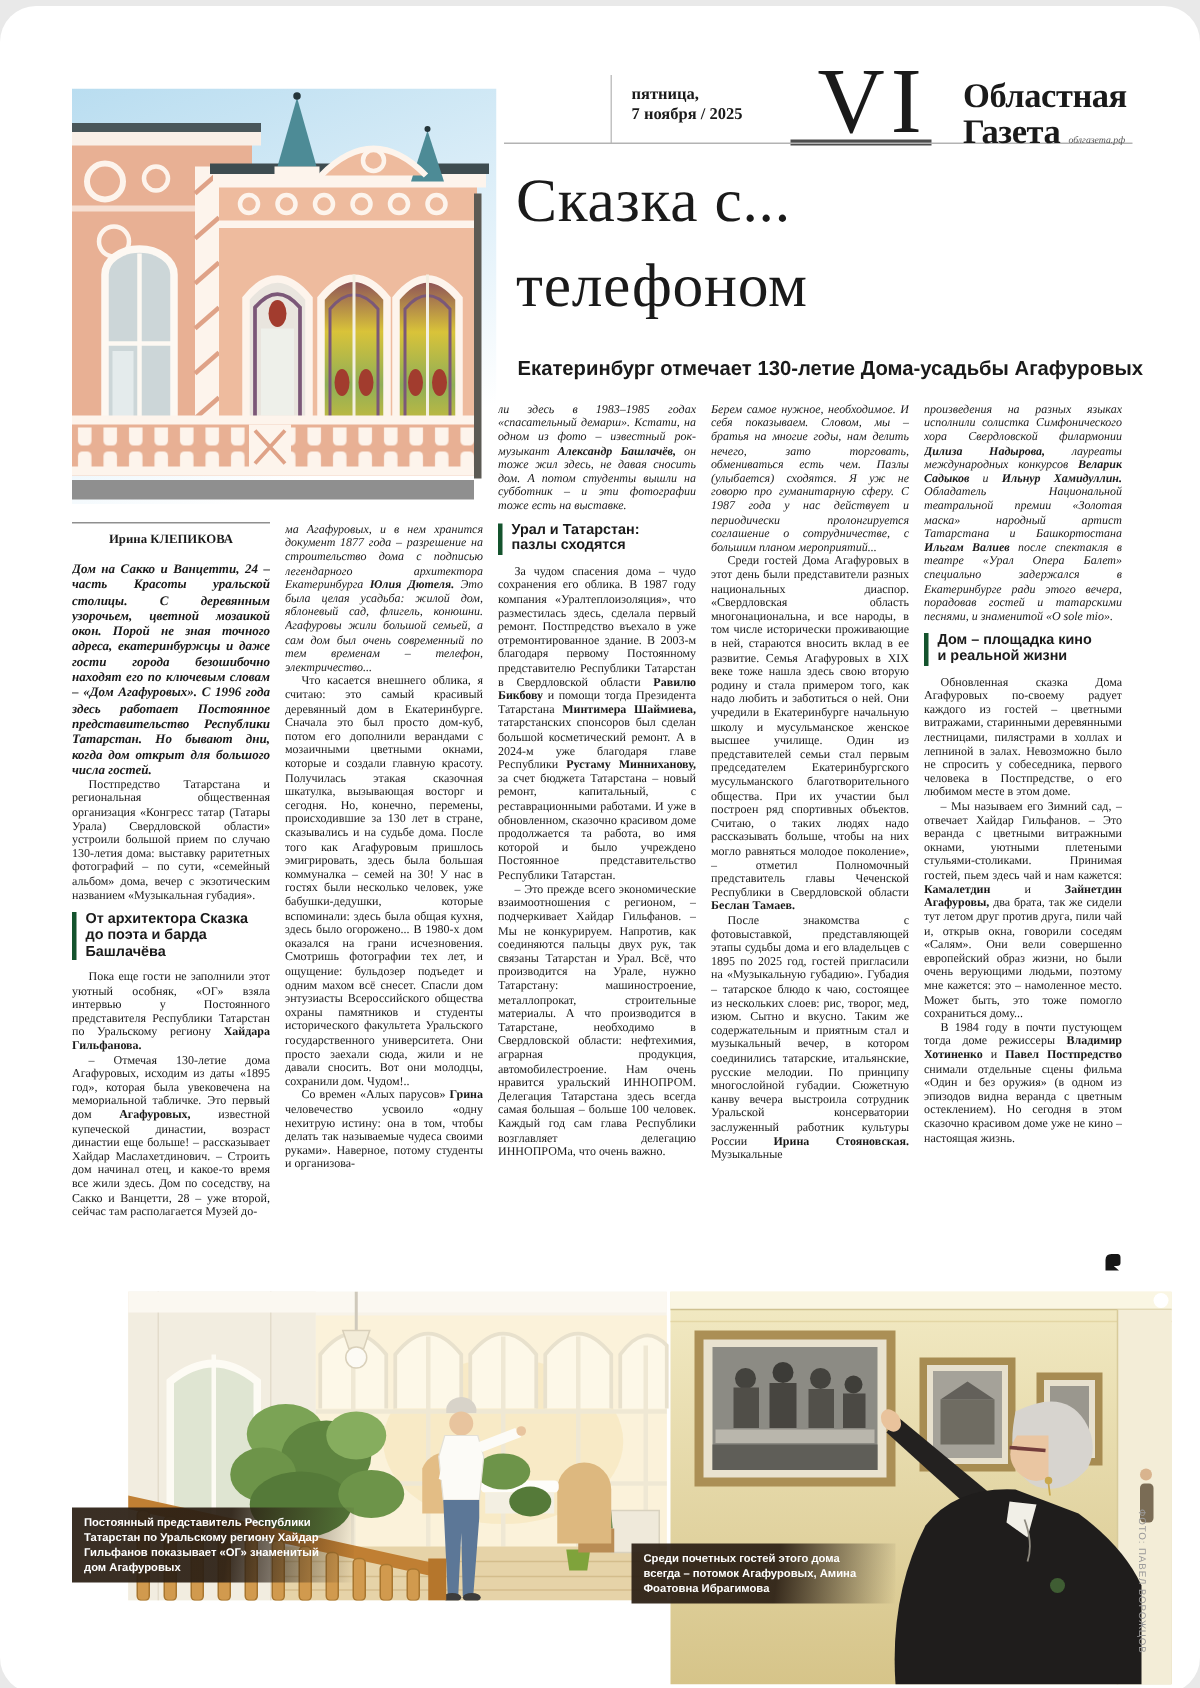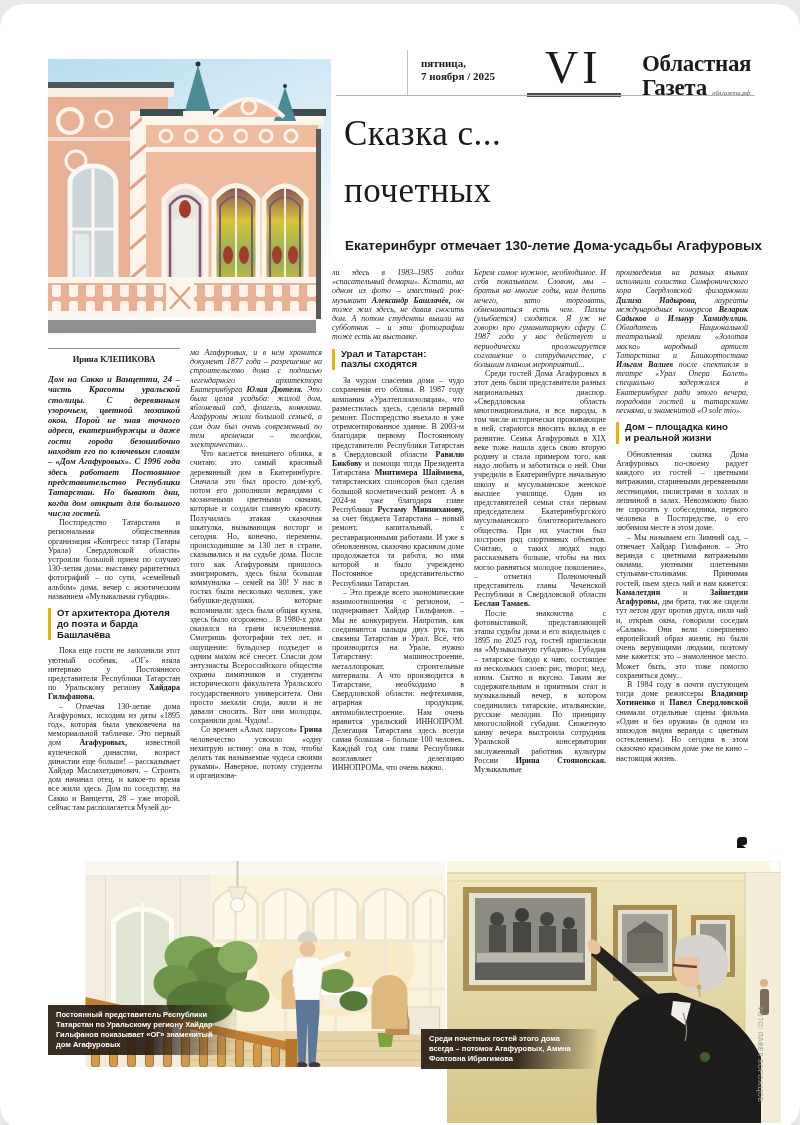--- a/index.html
+++ b/index.html
@@ -3,28 +3,28 @@
 <meta charset="utf-8">
 <style>
   html,body{margin:0;padding:0;background:#e9e9e9;}
   .page{position:relative;width:800px;height:1125px;background:#ffffff;margin:4px auto;
         font-family:"Liberation Serif","DejaVu Serif",serif;color:#1a1a1a;overflow:hidden;border-radius:24px;}
   .abs{position:absolute;}
 
   
   .mh-divider{left:407px;top:46px;width:1px;height:46px;background:#c2c2c2;}
   .mh-date{left:421px;top:53px;font-weight:700;font-size:11px;line-height:13px;}
-  .mh-page{left:545px;top:40px;font-size:46px;line-height:48px;letter-spacing:4px;}
+  .mh-page{left:545px;top:40px;font-size:62px;line-height:48px;letter-spacing:4px;}
   .mh-bar{left:527px;top:89px;width:94px;height:4px;background:#4d4d4d;}
   .mh-rule{left:336px;top:91px;width:419px;height:1px;background:#b3b3b3;}
   .mh-title{left:642px;top:48px;font-weight:700;font-size:23px;line-height:24px;letter-spacing:-0.3px;}
   .mh-site{font-weight:400;font-style:italic;font-size:6.5px;color:#555;letter-spacing:0;}
 
   
-  .headline{left:344px;top:101px;font-size:35px;line-height:57px;letter-spacing:0.5px;}
+  .headline{left:344px;top:101px;font-size:41px;line-height:57px;letter-spacing:0.5px;}
   .subtitle{left:345px;top:234px;font-family:"Liberation Sans","DejaVu Sans",sans-serif;
             font-weight:700;font-size:13.5px;line-height:16px;}
 
   
   .photo-house{left:48px;top:55px;width:283px;height:277px;}
   .photo-veranda{left:48px;top:857px;width:434px;height:206px;}
   .photo-gallery{left:421px;top:857px;width:386px;height:262px;}
   .photo-house svg,.photo-veranda svg,.photo-gallery svg{display:block;width:100%;height:100%;}
 
   
@@ -33,21 +33,21 @@
   #col2{left:190px;top:344px;height:513px;}
   #col3{left:332px;top:264px;height:582px;}
   #col4{left:474px;top:264px;height:582px;}
   #col5{left:616px;top:264px;height:582px;}
   .col p{margin:0;text-indent:11px;}
   .col p.ni{text-indent:0;font-style:italic;}
   .byline{font-weight:700;font-size:8.5px;line-height:11px;border-top:1px solid #8f8f8f;
           padding-top:5px;margin-bottom:9px;text-align:center;}
   .lede{font-weight:700;font-size:8.7px;line-height:10.3px;margin-bottom:3px;}
   .subhead{font-family:"Liberation Sans","DejaVu Sans",sans-serif;font-weight:700;
-           font-size:9.6px;line-height:10.8px;border-left:3px solid #eab308;padding-left:6px;
+           font-size:9.6px;line-height:10.8px;border-left:3px solid #14532d;padding-left:6px;
            margin:7px 0 6px 0;text-align:left;}
   .subhead span{display:block;}
 
   
   .caption{position:absolute;color:#fff;font-family:"Liberation Sans","DejaVu Sans",sans-serif;
            font-weight:700;font-size:7.5px;line-height:10px;padding:5px 12px 5px 8px;
            background:linear-gradient(97deg,rgba(43,31,20,0.93) 55%,rgba(43,31,20,0) 100%);}
   .caption-left{left:0;bottom:12px;width:168px;}
   .caption-right{left:0;bottom:54px;width:156px;}
 
@@ -72,21 +72,21 @@
   <div class="abs mh-title">
     <span style="display:block">Областная</span>
     <span style="display:block">
       <span>Газета</span>
       <span class="mh-site">облгазета.рф</span>
     </span>
   </div>
 
   <div class="abs headline">
     <span style="display:block">Сказка с...</span>
-    <span style="display:block">почетных</span>
+    <span style="display:block">телефоном</span>
   </div>
   <div class="abs subtitle">Екатеринбург отмечает 130-летие Дома-усадьбы Агафуровых</div>
 
   <div class="abs photo-house">
     <svg viewBox="0 0 283 277" xmlns="http://www.w3.org/2000/svg">
       <defs>
         <linearGradient id="sky" x1="0" y1="0" x2="0.4" y2="1">
           <stop offset="0" stop-color="#b9ddf0"></stop>
             <stop offset="0.65" stop-color="#e4f2fa"></stop>
             <stop offset="1" stop-color="#ffffff"></stop>
@@ -174,21 +174,21 @@
 
       <rect x="0" y="261" width="268" height="13" fill="#8f8f8f"></rect>
     </svg>
   </div>
 
   <div class="col" id="col1">
     <div class="byline">Ирина КЛЕПИКОВА</div>
     <p class="lede ni">Дом на Сакко и Ванцетти, 24 – часть Красоты уральской столицы. С деревянным узорочьем, цветной мозаикой окон. Порой не зная точного адреса, екатеринбуржцы и даже гости города безошибочно находят его по ключевым словам – «Дом Агафуровых». С 1996 года здесь работает Постоянное представительство Республики Татарстан. Но бывают дни, когда дом открыт для большого числа гостей.</p>
     <p>Постпредство Татарстана и региональная общественная организация «Конгресс татар (Татары Урала) Свердловской области» устроили большой прием по случаю 130-летия дома: выставку раритетных фотографий – по сути, «семейный альбом» дома, вечер с экзотическим названием «Музыкальная губадия».</p>
     <div class="subhead">
-      <span>От архитектора Дютеля</span>
+      <span>От архитектора Сказка</span>
       <span>до поэта и барда Башлачёва</span>
     </div>
     <p>Пока еще гости не заполнили этот уютный особняк, «ОГ» взяла интервью у Постоянного представителя Республики Татарстан по Уральскому региону <b>Хайдара Гильфанова.</b></p>
     <p>– Отмечая 130-летие дома Агафуровых, исходим из даты «1895 год», которая была увековечена на мемориальной табличке. Это первый дом <b>Агафуровых,</b> известной купеческой династии, возраст династии еще больше! – рассказывает Хайдар Маслахетдинович. – Строить дом начинал отец, и какое-то время все жили здесь. Дом по соседству, на Сакко и Ванцетти, 28 – уже второй, сейчас там располагается Музей до-</p>
   </div>
 
   <div class="col" id="col2">
     <p class="ni">ма Агафуровых, и в нем хранится документ 1877 года – разрешение на строительство дома с подписью легендарного архитектора Екатеринбурга <b>Юлия Дютеля.</b> Это была целая усадьба: жилой дом, яблоневый сад, флигель, конюшни. Агафуровы жили большой семьей, а сам дом был очень современный по тем временам – телефон, электричество...</p>
     <p>Что касается внешнего облика, я считаю: это самый красивый деревянный дом в Екатеринбурге. Сначала это был просто дом-куб, потом его дополнили верандами с мозаичными цветными окнами, которые и создали главную красоту. Получилась этакая сказочная шкатулка, вызывающая восторг и сегодня. Но, конечно, перемены, происходившие за 130 лет в стране, сказывались и на судьбе дома. После того как Агафуровым пришлось эмигрировать, здесь была большая коммуналка – семей на 30! У нас в гостях были несколько человек, уже бабушки-дедушки, которые вспоминали: здесь была общая кухня, здесь было огорожено... В 1980-х дом оказался на грани исчезновения. Смотришь фотографии тех лет, и ощущение: бульдозер подъедет и одним махом всё снесет. Спасли дом энтузиасты Всероссийского общества охраны памятников и студенты исторического факультета Уральского государственного университета. Они просто заехали сюда, жили и не давали сносить. Вот они молодцы, сохранили дом. Чудом!..</p>
     <p>Со времен «Алых парусов» <b>Грина</b> человечество усвоило «одну нехитрую истину: она в том, чтобы делать так называемые чудеса своими руками». Наверное, потому студенты и организова-</p>
@@ -211,21 +211,21 @@
   </div>
 
   <div class="col" id="col5">
     <p class="ni">произведения на разных языках исполнили солистка Симфонического хора Свердловской филармонии <b>Дилиза Надырова,</b> лауреаты международных конкурсов <b>Веларик Садыков</b> и <b>Ильнур Хамидуллин.</b> Обладатель Национальной театральной премии «Золотая маска» народный артист Татарстана и Башкортостана <b>Ильгам Валиев</b> после спектакля в театре «Урал Опера Балет» специально задержался в Екатеринбурге ради этого вечера, порадовав гостей и татарскими песнями, и знаменитой «O sole mio».</p>
     <div class="subhead">
       <span>Дом – площадка кино</span>
       <span>и реальной жизни</span>
     </div>
     <p>Обновленная сказка Дома Агафуровых по-своему радует каждого из гостей – цветными витражами, старинными деревянными лестницами, пилястрами в холлах и лепниной в залах. Невозможно было не спросить у собеседника, первого человека в Постпредстве, о его любимом месте в этом доме.</p>
     <p>– Мы называем его Зимний сад, – отвечает Хайдар Гильфанов. – Это веранда с цветными витражными окнами, уютными плетеными стульями-столиками. Принимая гостей, пьем здесь чай и нам кажется: <b>Камалетдин</b> и <b>Зайнетдин Агафуровы,</b> два брата, так же сидели тут летом друг против друга, пили чай и, открыв окна, говорили соседям «Салям». Они вели совершенно европейский образ жизни, но были очень верующими людьми, поэтому мне кажется: это – намоленное место. Может быть, это тоже помогло сохраниться дому...</p>
-    <p>В 1984 году в почти пустующем тогда доме режиссеры <b>Владимир Хотиненко</b> и <b>Павел Свердловской</b> снимали отдельные сцены фильма «Один и без оружия» (в одном из эпизодов видна веранда с цветным остеклением). Но сегодня в этом сказочно красивом доме уже не кино – настоящая жизнь.</p>
+    <p>В 1984 году в почти пустующем тогда доме режиссеры <b>Владимир Хотиненко</b> и <b>Павел Постпредство</b> снимали отдельные сцены фильма «Один и без оружия» (в одном из эпизодов видна веранда с цветным остеклением). Но сегодня в этом сказочно красивом доме уже не кино – настоящая жизнь.</p>
   </div>
 
   <div class="abs endmark">
     <svg viewBox="0 0 12 13" xmlns="http://www.w3.org/2000/svg">
       <path d="M1,12 L1,5 Q1,1 5,1 L9,1 Q11,1 11,3.5 L11,7 Q11,9 8.5,9 L6.5,9 L10,12 Z" fill="#161616"></path>
     </svg>
   </div>
 
   <div class="abs photo-veranda">
     <svg viewBox="0 0 359 206" xmlns="http://www.w3.org/2000/svg">

